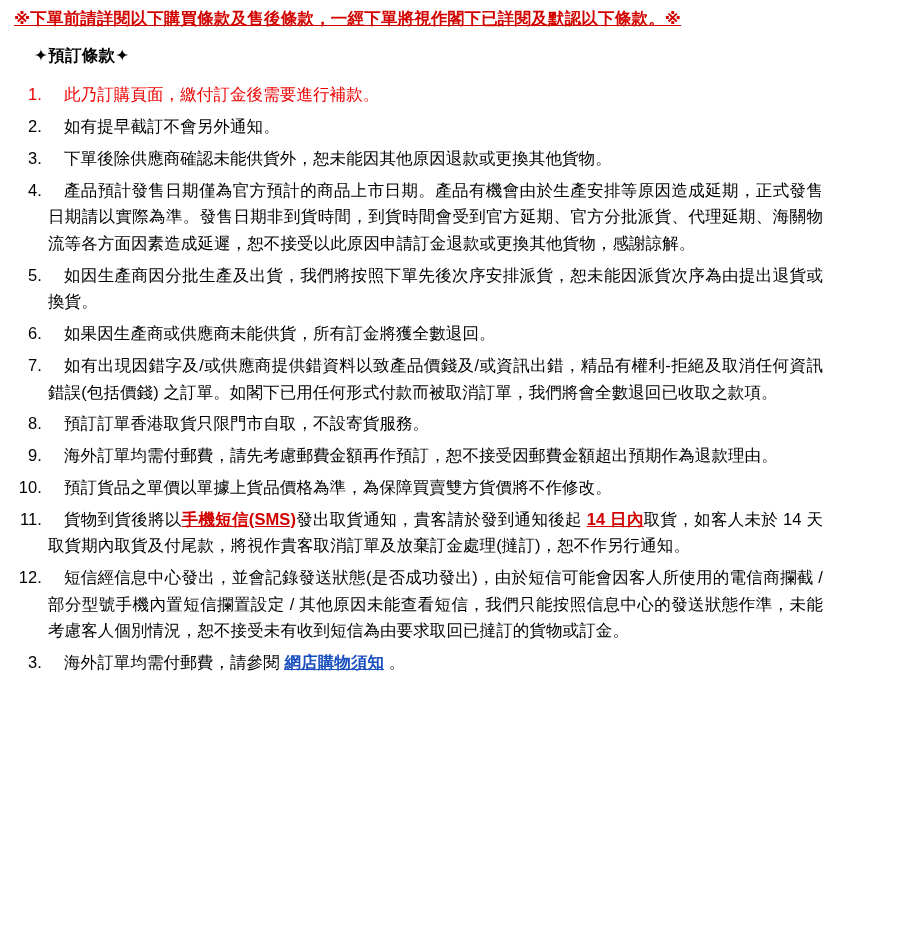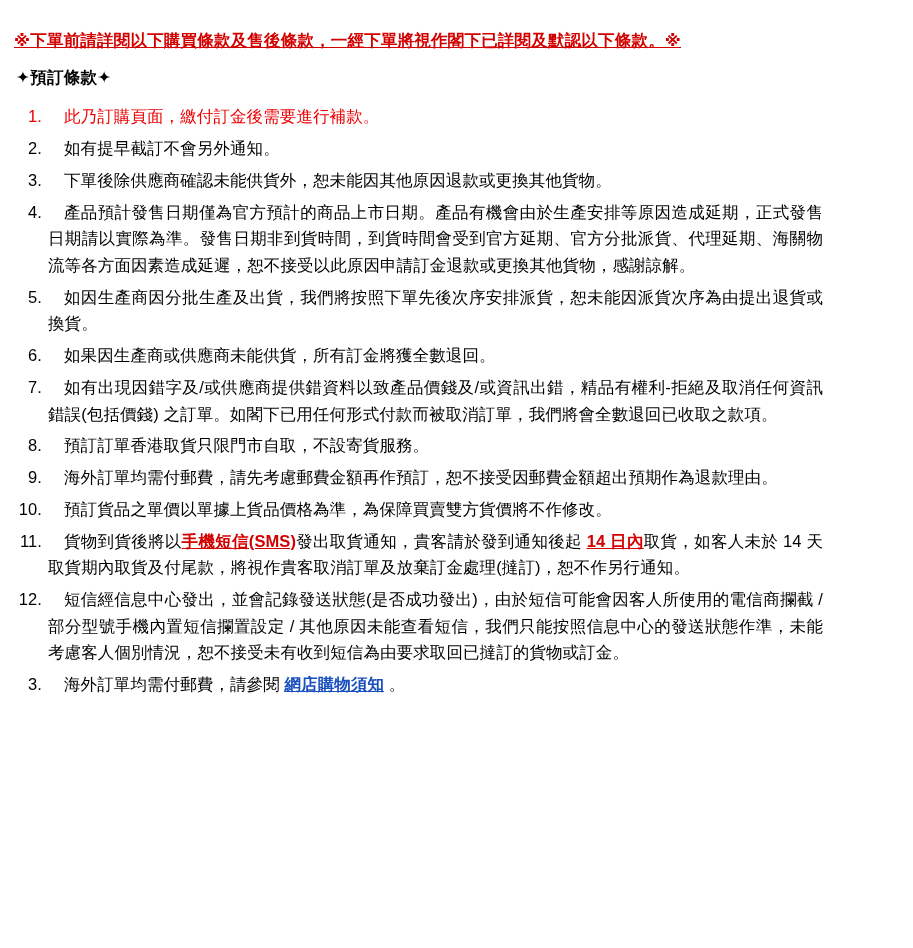--- a/index.html
+++ b/index.html
@@ -10,36 +10,36 @@
   body {
     width: 913px;
     min-height: 948px;
     font-family: "Liberation Sans", "DejaVu Sans", sans-serif;
     color: #000000;
     -webkit-font-smoothing: antialiased;
   }
   .page {
     width: 837px;
     box-sizing: border-box;
-    padding: 28px 14px 10px 14px;
+    padding: 6px 14px 10px 14px;
   }
   .headline {
     color: #d30000;
     font-weight: bold;
     font-size: 16.5px;
     text-decoration: underline;
     letter-spacing: 0.2px;
     line-height: 1.3;
     margin: 2px 0 16px 0;
     white-space: nowrap;
   }
   .section-title {
     font-weight: bold;
     font-size: 16.5px;
-    margin: 0 0 14px 2px;
+    margin: 0 0 14px 20px;
     letter-spacing: 0.3px;
   }
   ol.terms {
     list-style: none;
     margin: 0;
     padding: 0;
   }
   ol.terms > li {
     position: relative;
     padding-left: 34px;

